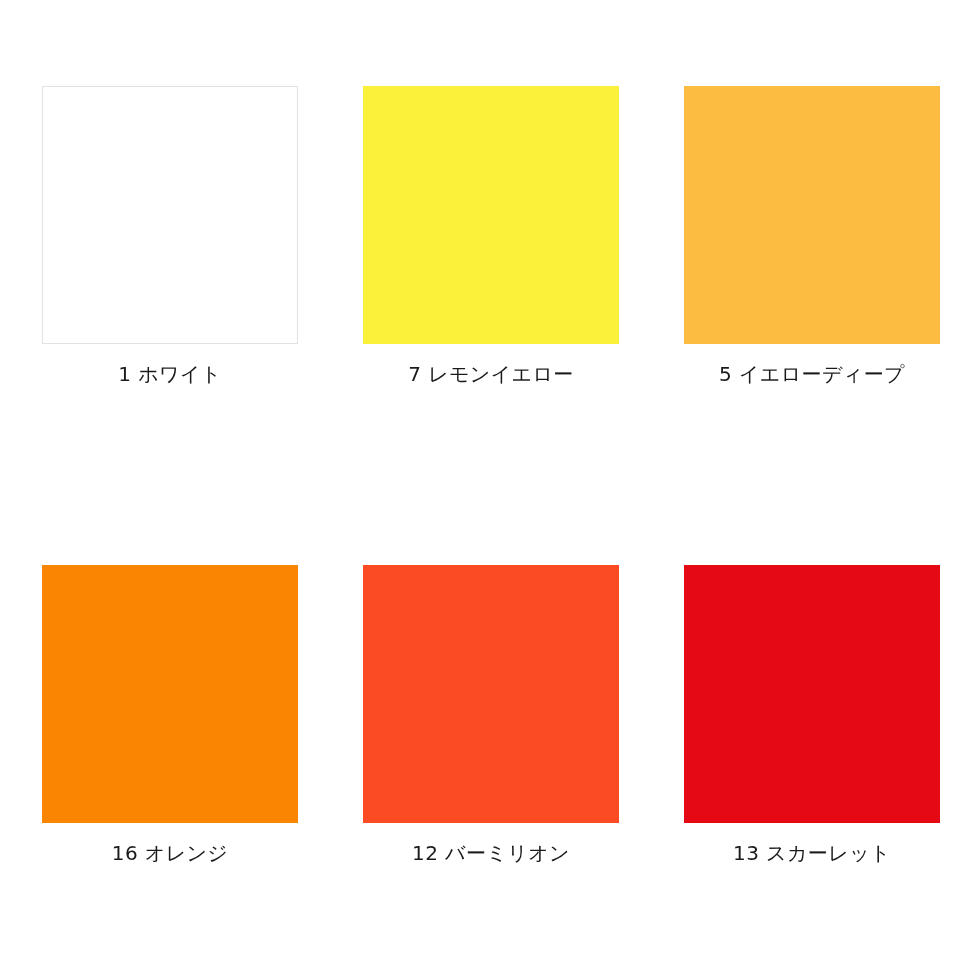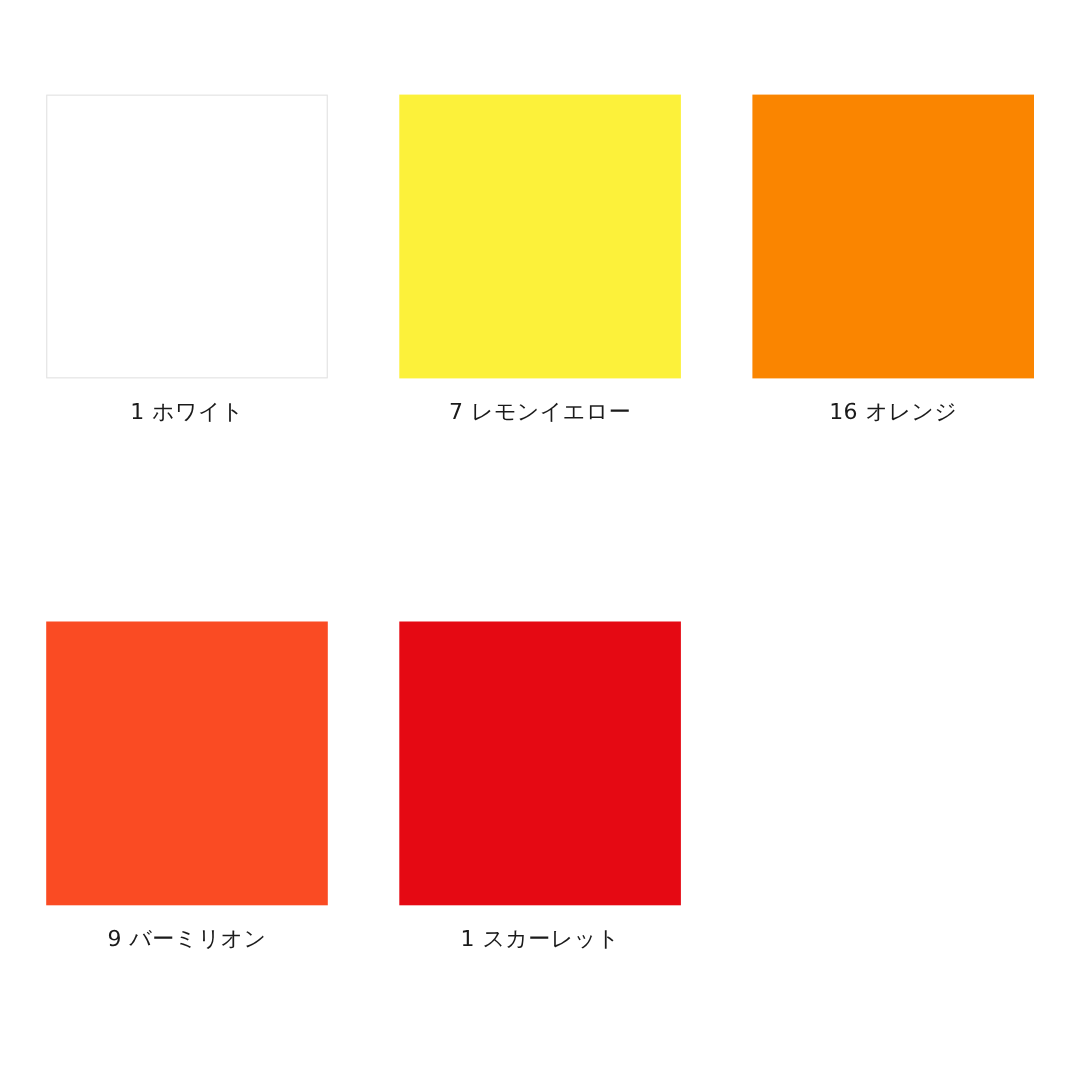--- a/index.html
+++ b/index.html
@@ -66,29 +66,33 @@
   <div class="swatch-cell">
     <div class="swatch-chip has-outline" style="background-color: rgb(255, 255, 255); border-color: rgb(226, 226, 226);"></div>
     <div class="swatch-label">1 ホワイト</div>
   </div>
 
   <div class="swatch-cell">
     <div class="swatch-chip" style="background-color: rgb(252, 241, 58);"></div>
     <div class="swatch-label">7 レモンイエロー</div>
   </div>
 
+  <div class="swatch-cell">
+    <div class="swatch-chip" style="background-color: rgb(252, 188, 66);"></div>
+    <div class="swatch-label">5 イエローディープ</div>
+  </div>
 
   <div class="swatch-cell">
     <div class="swatch-chip" style="background-color: rgb(250, 133, 0);"></div>
     <div class="swatch-label">16 オレンジ</div>
   </div>
 
   <div class="swatch-cell">
     <div class="swatch-chip" style="background-color: rgb(250, 75, 35);"></div>
-    <div class="swatch-label">9 バーミリオン</div>
+    <div class="swatch-label">12 バーミリオン</div>
   </div>
 
   <div class="swatch-cell">
     <div class="swatch-chip" style="background-color: rgb(229, 9, 19);"></div>
-    <div class="swatch-label">1 スカーレット</div>
+    <div class="swatch-label">13 スカーレット</div>
   </div>
 
 </main>
 
 </body></html>

